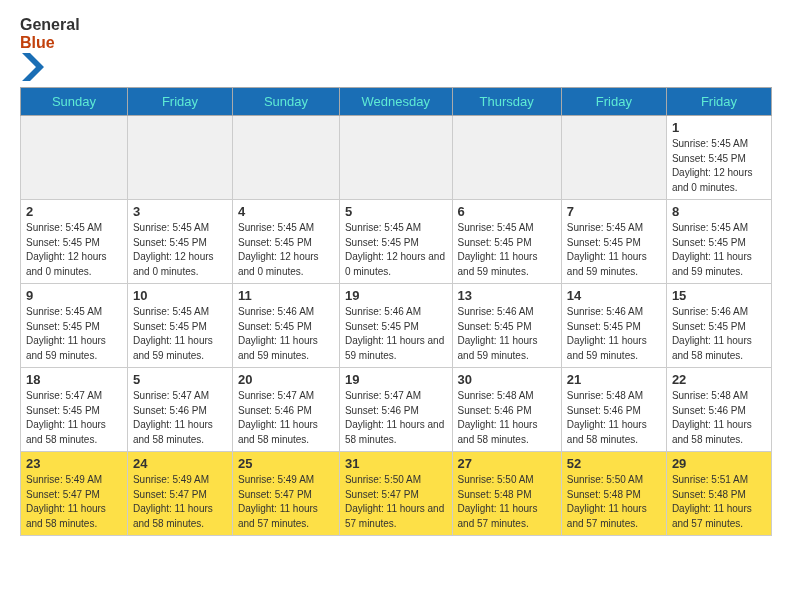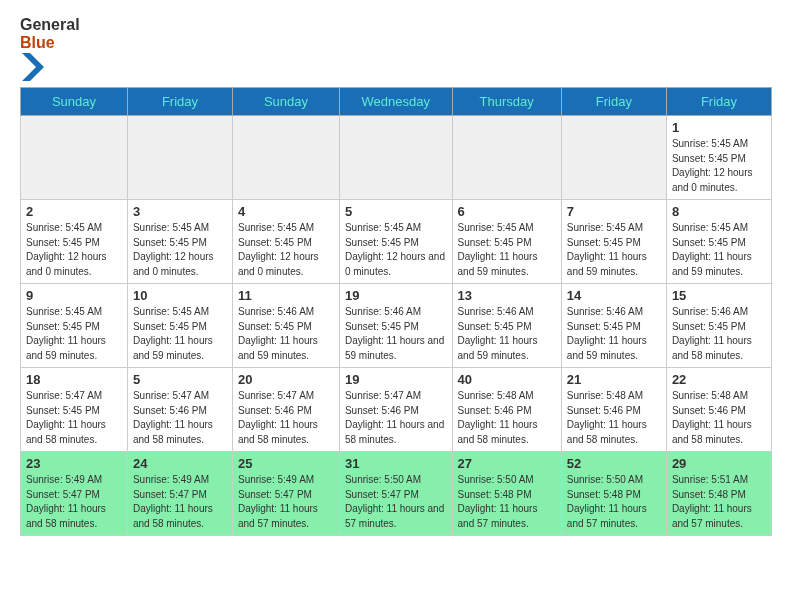--- a/index.html
+++ b/index.html
@@ -66,21 +66,21 @@
     }
     .day-info {
       font-size: 10px;
       color: #333;
       line-height: 1.45;
     }
     .last-row td {
       background: #f0f0f0;
     }
     .last-row td.has-data {
-      background: #86efac;
+      background: #fde047;
     }
   </style>
 </head>
 <body>
 
 <div class="header-area">
   <div class="logo-area">
   <div style="display:flex;align-items:flex-start;gap:2px;flex-direction:column;">
     <div style="font-size:16px;font-weight:bold;color:#333;line-height:1.1;">General<br><span style="color:#c2410c;">Blue</span></div>
     <svg width="22" height="28" viewBox="0 0 22 28" style="margin-left:2px;">
@@ -190,21 +190,21 @@
         </td>
         <td>
           <div class="day-number">20</div>
           <div class="day-info">Sunrise: 5:47 AM<br>Sunset: 5:46 PM<br>Daylight: 11 hours and 58 minutes.</div>
         </td>
         <td>
           <div class="day-number">19</div>
           <div class="day-info">Sunrise: 5:47 AM<br>Sunset: 5:46 PM<br>Daylight: 11 hours and 58 minutes.</div>
         </td>
         <td>
-          <div class="day-number">40</div>
+          <div class="day-number">30</div>
           <div class="day-info">Sunrise: 5:48 AM<br>Sunset: 5:46 PM<br>Daylight: 11 hours and 58 minutes.</div>
         </td>
         <td>
           <div class="day-number">21</div>
           <div class="day-info">Sunrise: 5:48 AM<br>Sunset: 5:46 PM<br>Daylight: 11 hours and 58 minutes.</div>
         </td>
         <td>
           <div class="day-number">22</div>
           <div class="day-info">Sunrise: 5:48 AM<br>Sunset: 5:46 PM<br>Daylight: 11 hours and 58 minutes.</div>
         </td>

